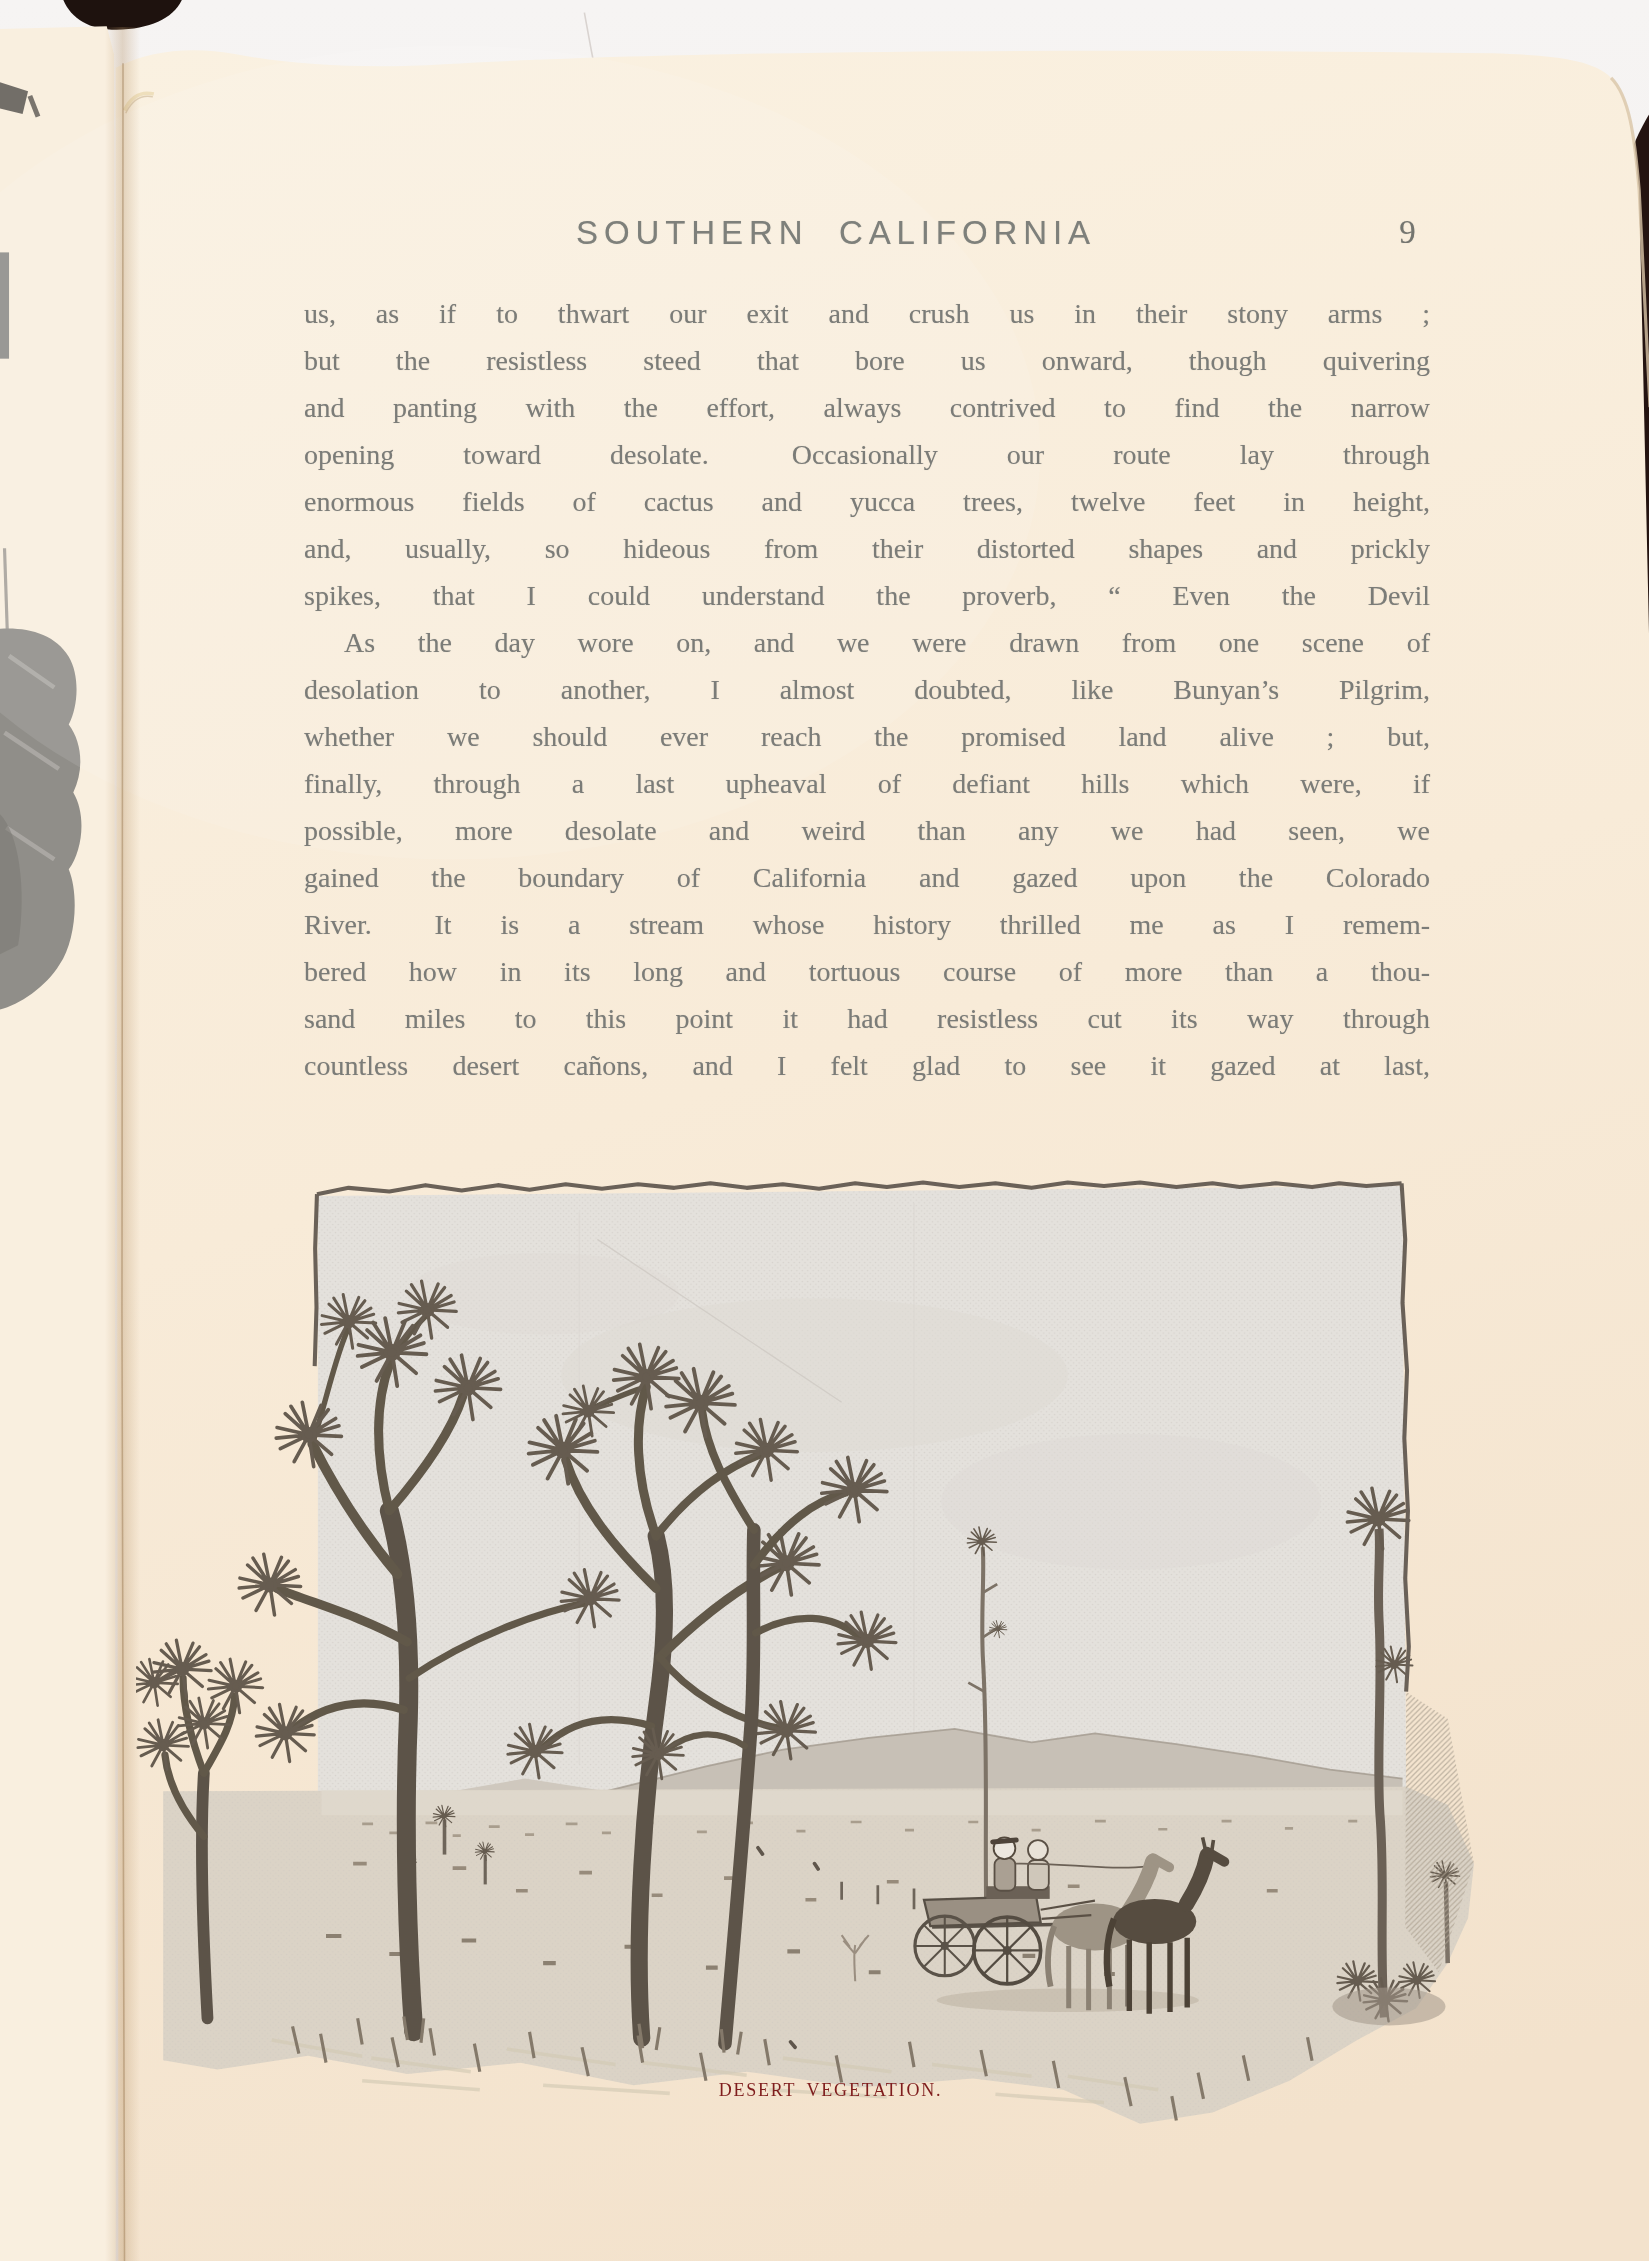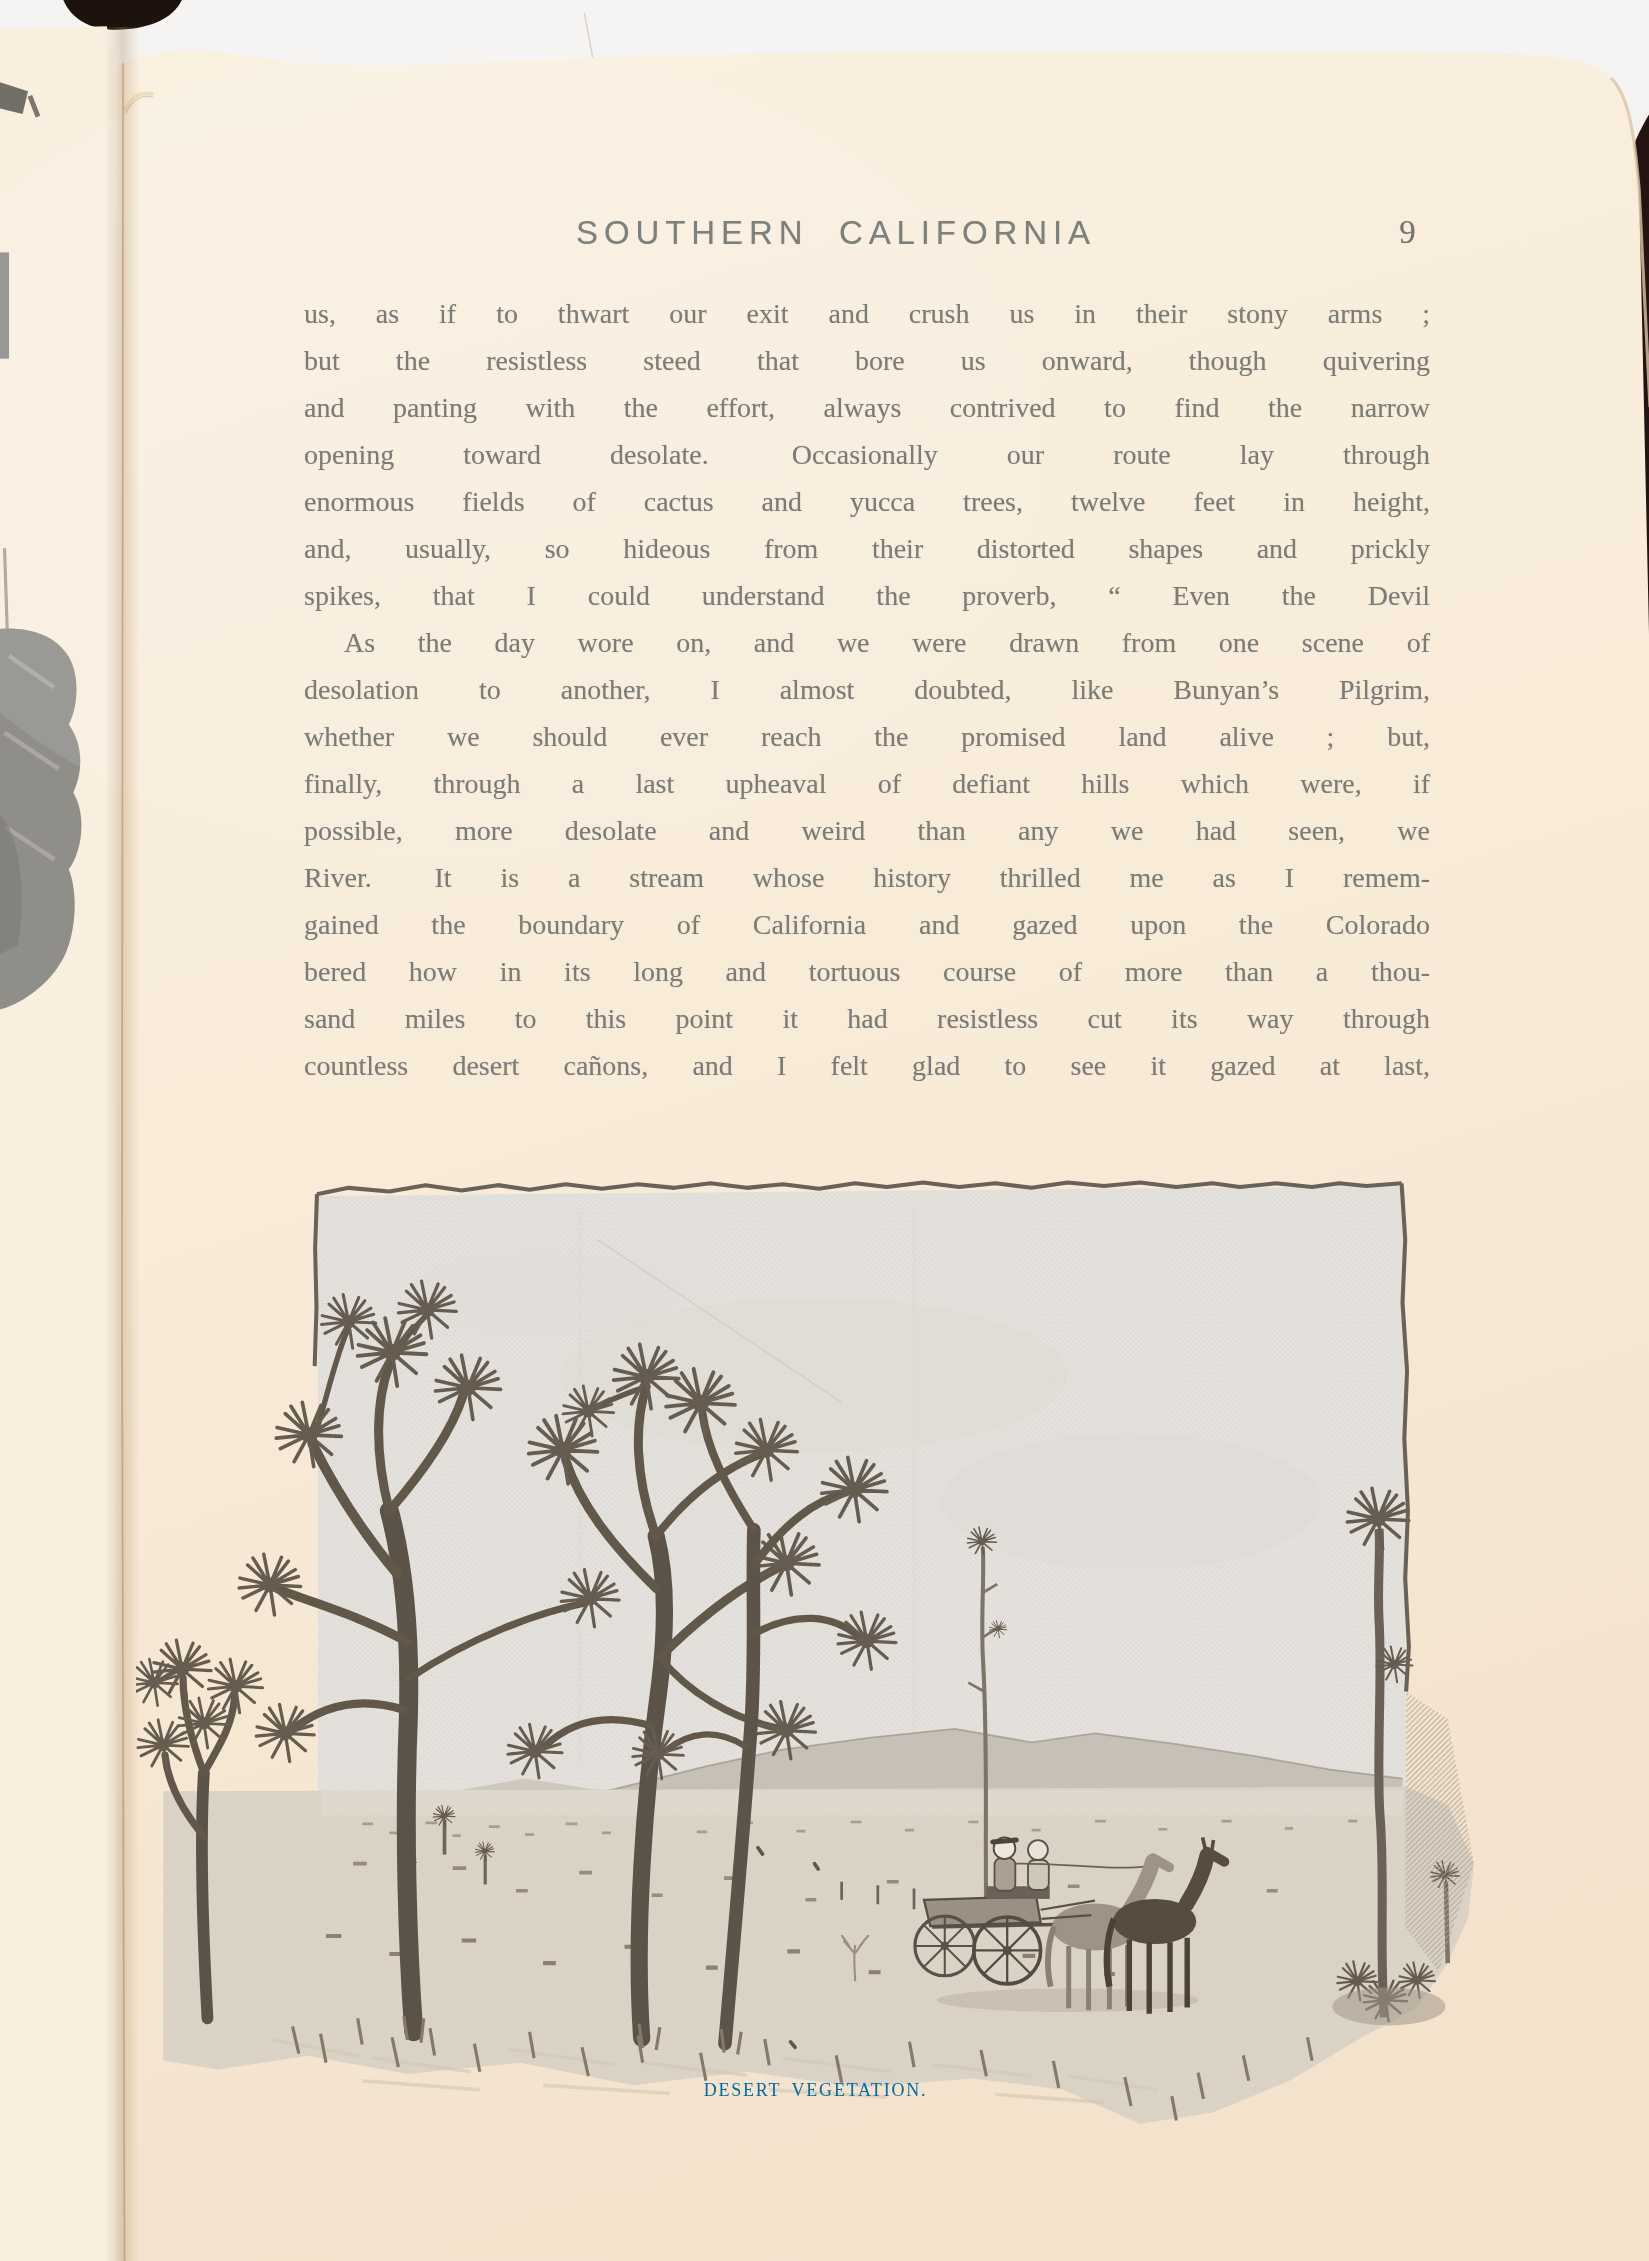--- a/index.html
+++ b/index.html
@@ -12,23 +12,23 @@
     text-shadow:0 0 0.9px rgba(110,110,105,.35);white-space:normal;}
   .text-line.endpara{text-align-last:left;}
   .text-line.indent{text-indent:40px;}
   .running-head{position:absolute;left:289px;top:212px;width:1094px;height:41px;
     font-family:Liberation Sans, sans-serif;font-size:33px;line-height:41px;
     letter-spacing:5.9px;word-spacing:15.4px;color:#7e807b;text-align:center;
     text-shadow:0 0 0.9px rgba(110,110,105,.35);}
   .folio{position:absolute;left:1387px;top:212px;width:41px;height:41px;
     font-family:"Liberation Serif","DejaVu Serif",serif;font-size:33px;line-height:41px;
     color:#74756f;text-align:center;text-shadow:0 0 0.9px rgba(110,110,105,.35);}
-  .caption{position:absolute;left:302px;top:2078px;width:1027px;height:27px;
+  .caption{position:absolute;left:317px;top:2078px;width:1027px;height:27px;
     font-family:"Liberation Serif","DejaVu Serif",serif;font-size:18px;line-height:25px;
-    letter-spacing:1.8px;word-spacing:4.5px;color:#0369a1;text-align:center;}
+    letter-spacing:1.8px;word-spacing:4.5px;color:#7f1d1d;text-align:center;}
 </style>
 </head>
 <body>
 
 <svg class="layer" width="1650" height="2475" viewBox="0 0 3648 5472">
   <defs>
     <linearGradient id="bgGrad" x1="0" y1="0" x2="0" y2="1">
       <stop offset="0" stop-color="#f6f4f3"></stop>
         <stop offset="0.55" stop-color="#efeceb"></stop>
         <stop offset="1" stop-color="#e8e4e5"></stop>
@@ -318,21 +318,21 @@
   <div class="text-line">and panting with the effort, always contrived to find the narrow</div>
   <div class="text-line">opening toward desolate.  Occasionally our route lay through</div>
   <div class="text-line">enormous fields of cactus and yucca trees, twelve feet in height,</div>
   <div class="text-line">and, usually, so hideous from their distorted shapes and prickly</div>
   <div class="text-line">spikes, that I could understand the proverb, “ Even the Devil</div>
   <div class="text-line indent">As the day wore on, and we were drawn from one scene of</div>
   <div class="text-line">desolation to another, I almost doubted, like Bunyan’s Pilgrim,</div>
   <div class="text-line">whether we should ever reach the promised land alive ; but,</div>
   <div class="text-line">finally, through a last upheaval of defiant hills which were, if</div>
   <div class="text-line">possible, more desolate and weird than any we had seen, we</div>
+  <div class="text-line">gained the boundary of California and gazed upon the Colorado</div>
   <div class="text-line">River.  It is a stream whose history thrilled me as I remem-</div>
-  <div class="text-line">gained the boundary of California and gazed upon the Colorado</div>
   <div class="text-line">bered how in its long and tortuous course of more than a thou-</div>
   <div class="text-line">sand miles to this point it had resistless cut its way through</div>
   <div class="text-line">countless desert cañons, and I felt glad to see it gazed at last,</div>
 </div>
 
 <div class="caption">DESERT VEGETATION.</div>
 
 
 </body></html>

